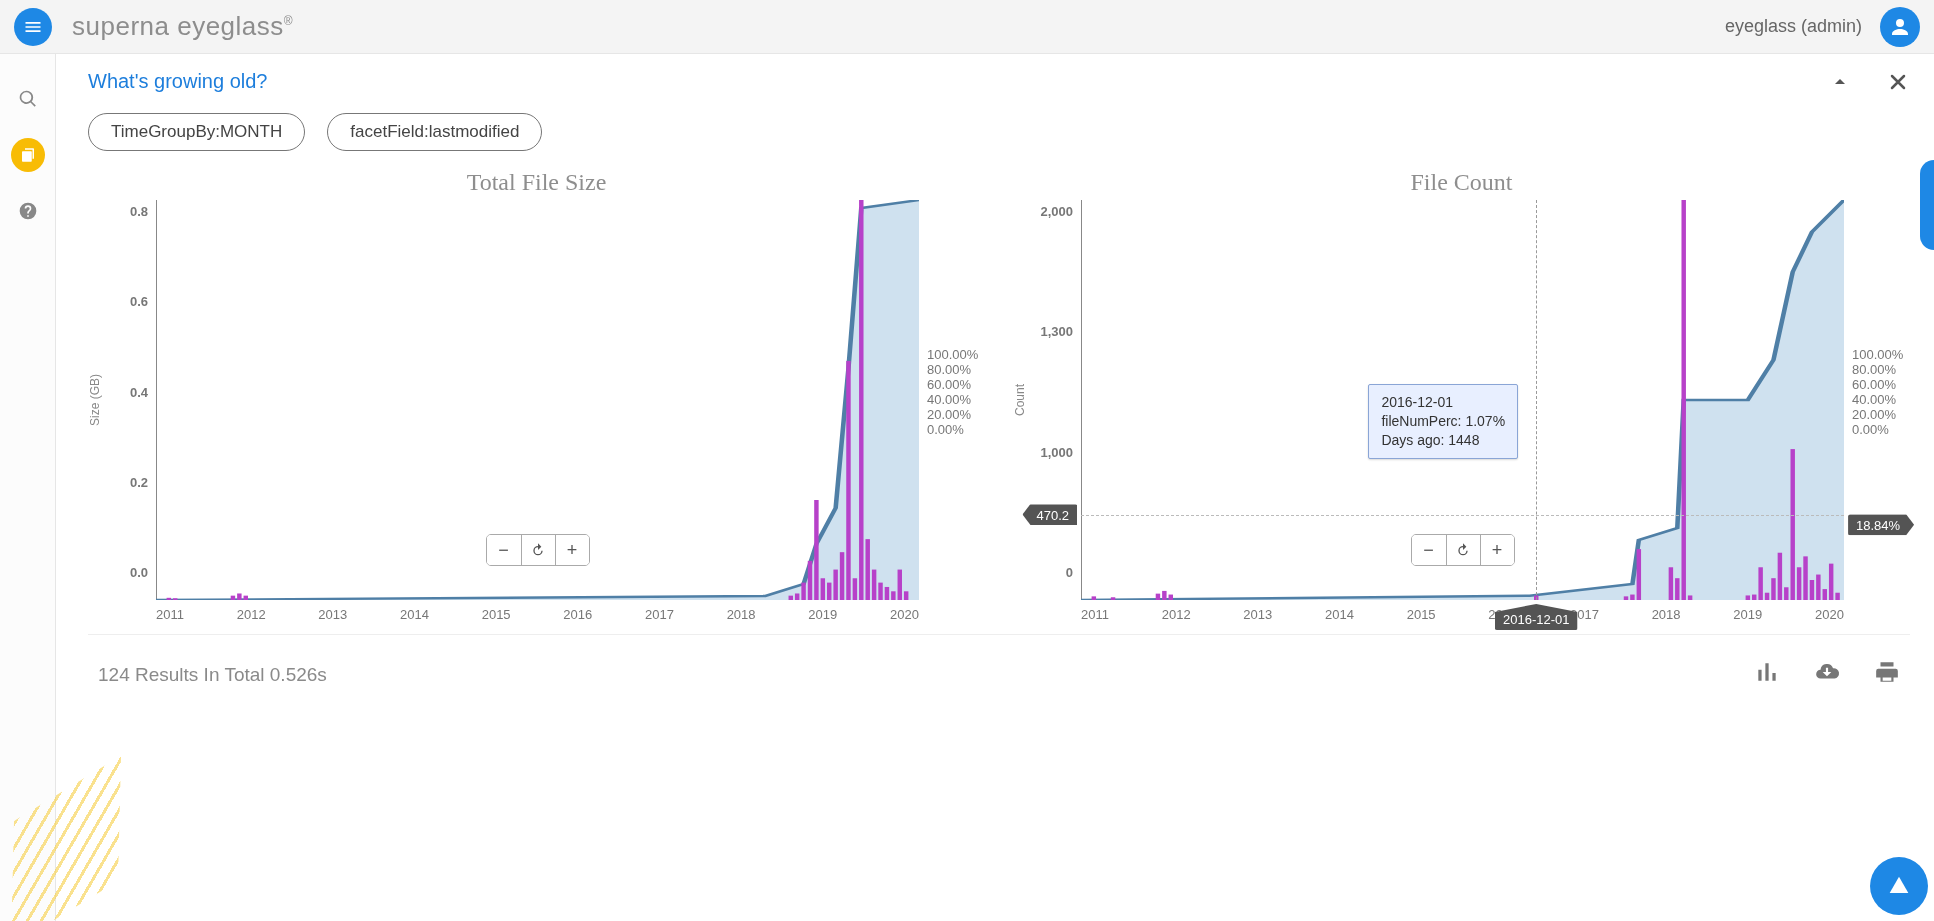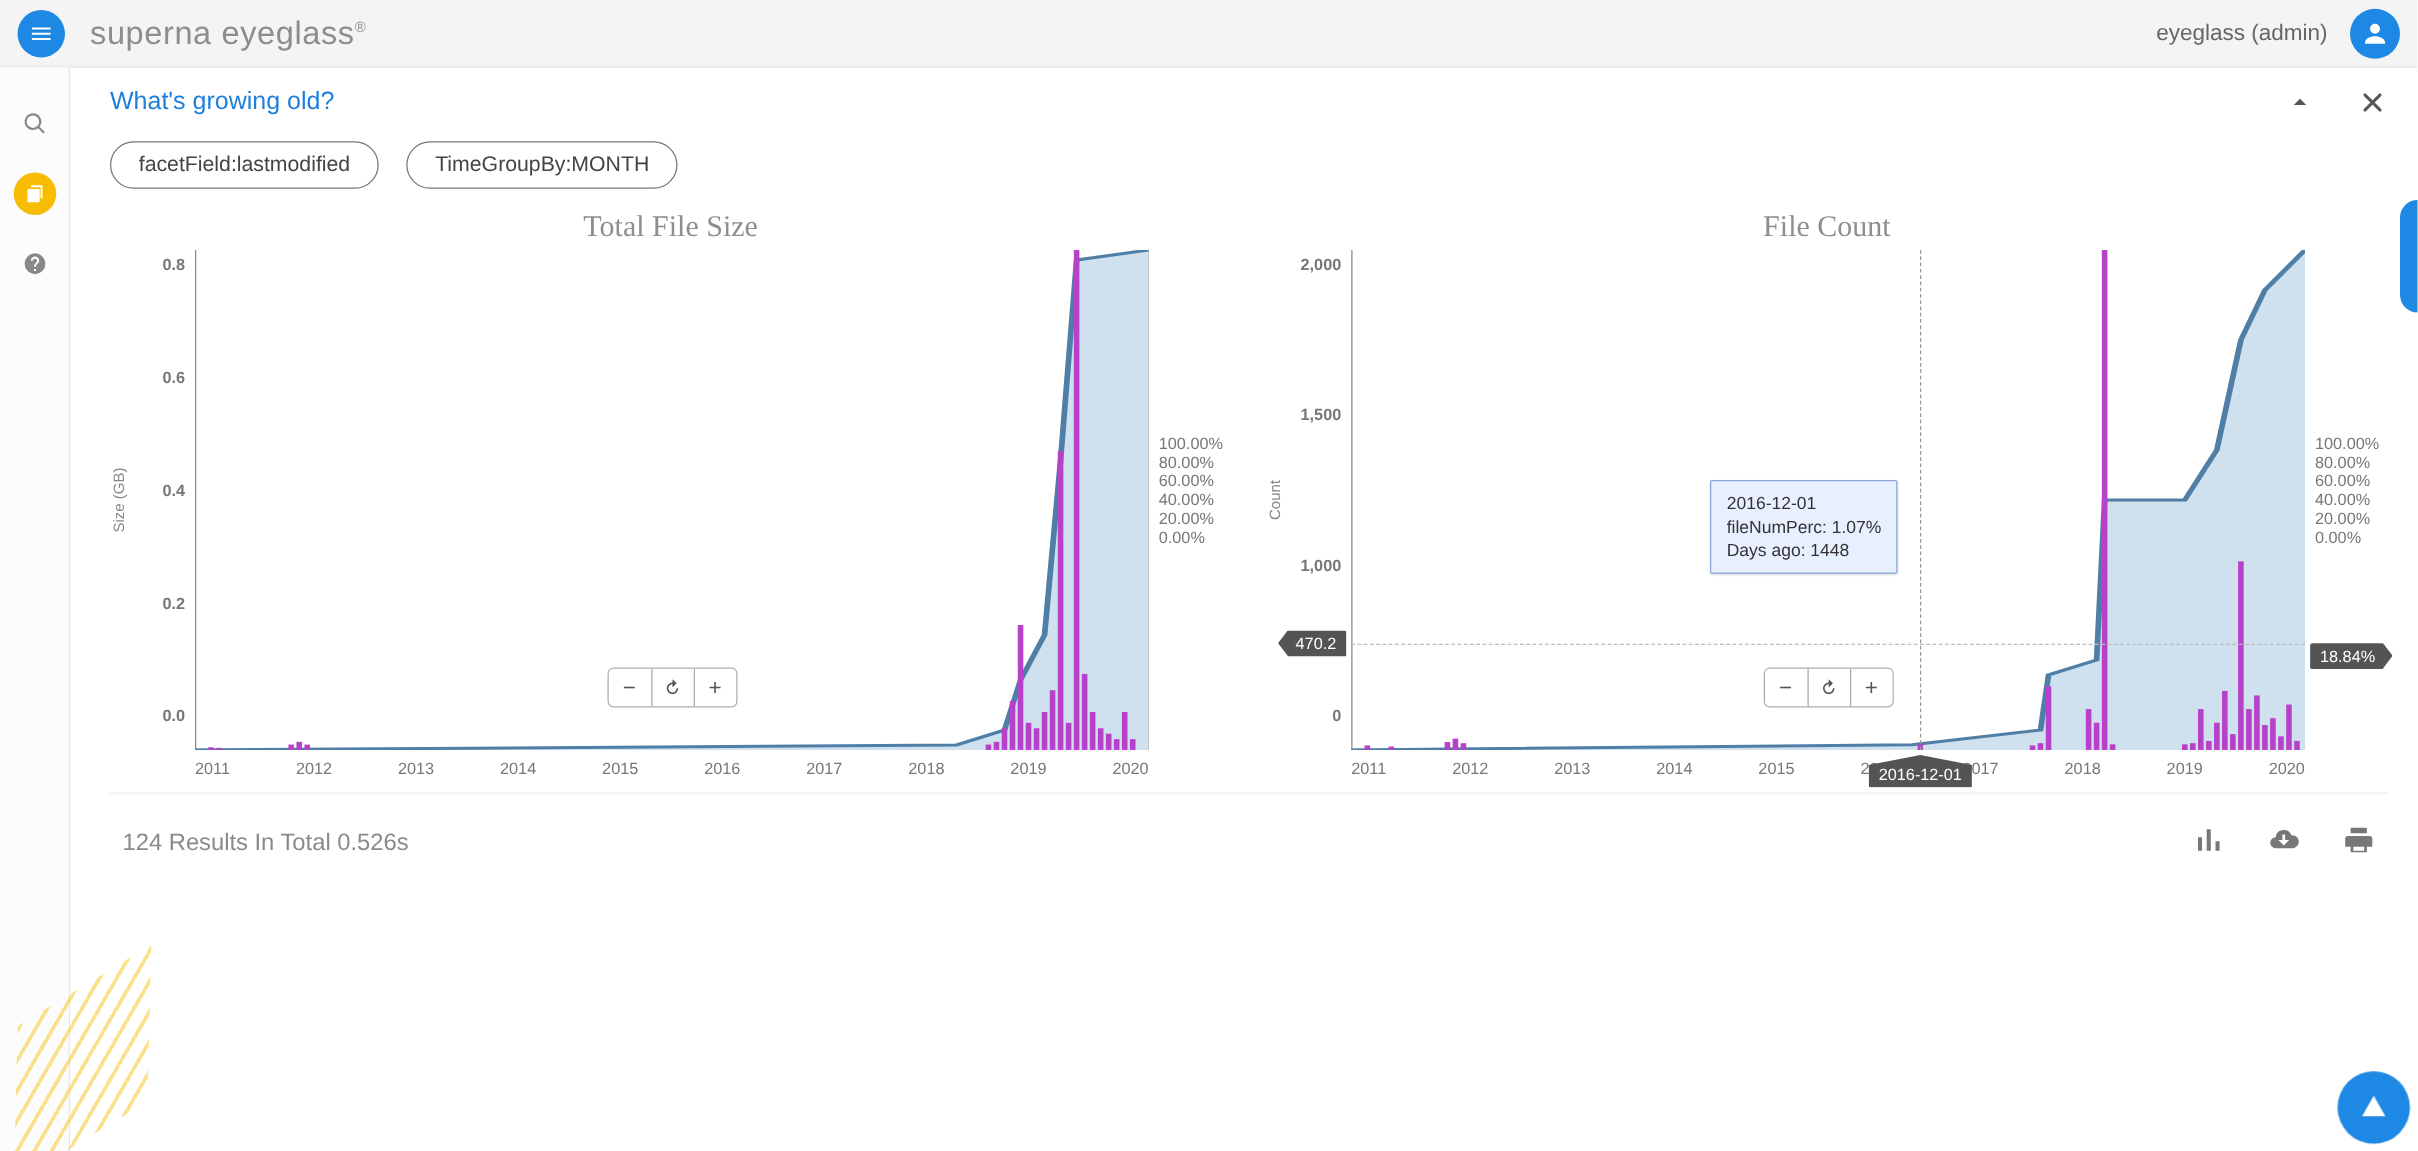--- a/index.html
+++ b/index.html
@@ -191,22 +191,22 @@
         <svg viewBox="0 0 24 24">
             <path d="M18 6 6 18M6 6l12 12" stroke="#555" stroke-width="2.5" fill="none" stroke-linecap="round"></path>
           </svg>
       </span>
     </div>
 
     <div class="page-title">What's growing old?</div>
 
 
     <div class="filter-row">
+      <div class="pill">TimeGroupBy:MONTH</div>
       <div class="pill">facetField:lastmodified</div>
-      <div class="pill">TimeGroupBy:MONTH</div>
     </div>
 
     <div class="charts">
 
       <div class="chart">
         <div class="chart-title">Total File Size</div>
         <div class="plot-wrap">
           <div class="y-axis-label">Size (GB)</div>
           <div class="y-left">
               <span>0.8</span>
@@ -279,21 +279,21 @@
             </div>
         </div>
       </div>
 
       <div class="chart">
         <div class="chart-title">File Count</div>
         <div class="plot-wrap">
           <div class="y-axis-label">Count</div>
           <div class="y-left">
               <span>2,000</span>
-              <span>1,500</span>
+              <span>1,300</span>
               <span>1,000</span>
               <span>0</span>
             </div>
           <div class="plot">
             <div class="axis-line bottom"></div>
               <div class="axis-line left"></div>
               <div class="axis-line right"></div>
             <svg class="plot-svg" preserveAspectRatio="none" viewBox="0 0 1000 1000">
                 <path d="M 0 1000 L 0 1000 L 588.2352941176471 989.3 L 722.6890756302521 960 L 731.0924369747898 850 L 781.5126050420168 820 L 789.9159663865546 500 L 873.9495798319327 500 L 907.563025210084 400 L 932.7731092436975 180 L 957.983193277311 80 L 1000 0 L 1000 1000 L 0 1000 Z" fill="#cfe1ef" stroke="none"></path>
                 <path d="M 0 1000 L 0 1000 L 588.2352941176471 989.3 L 722.6890756302521 960 L 731.0924369747898 850 L 781.5126050420168 820 L 789.9159663865546 500 L 873.9495798319327 500 L 907.563025210084 400 L 932.7731092436975 180 L 957.983193277311 80 L 1000 0" fill="none" stroke="#4f7fa6" stroke-width="6"></path>

